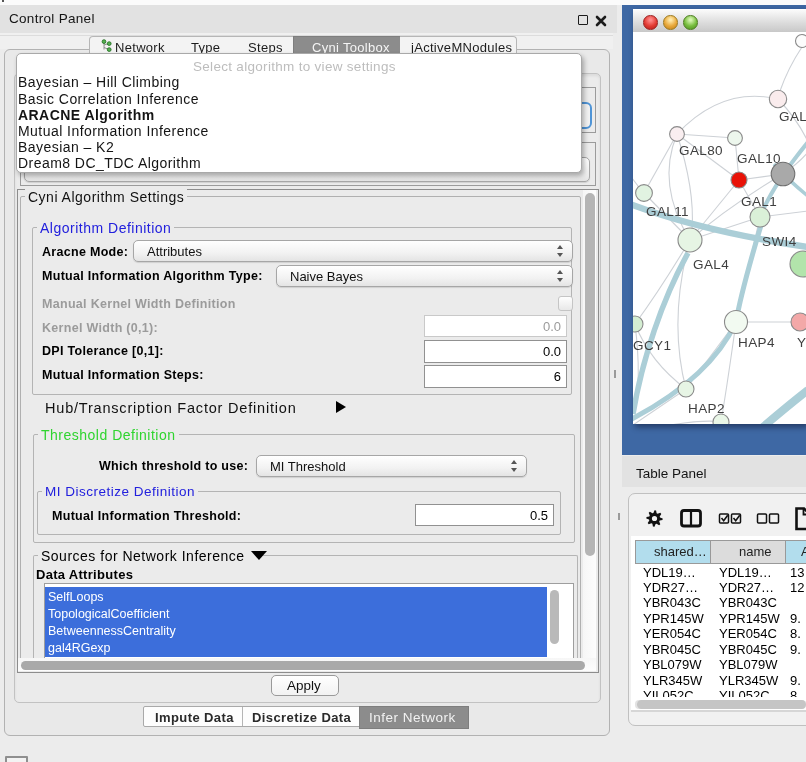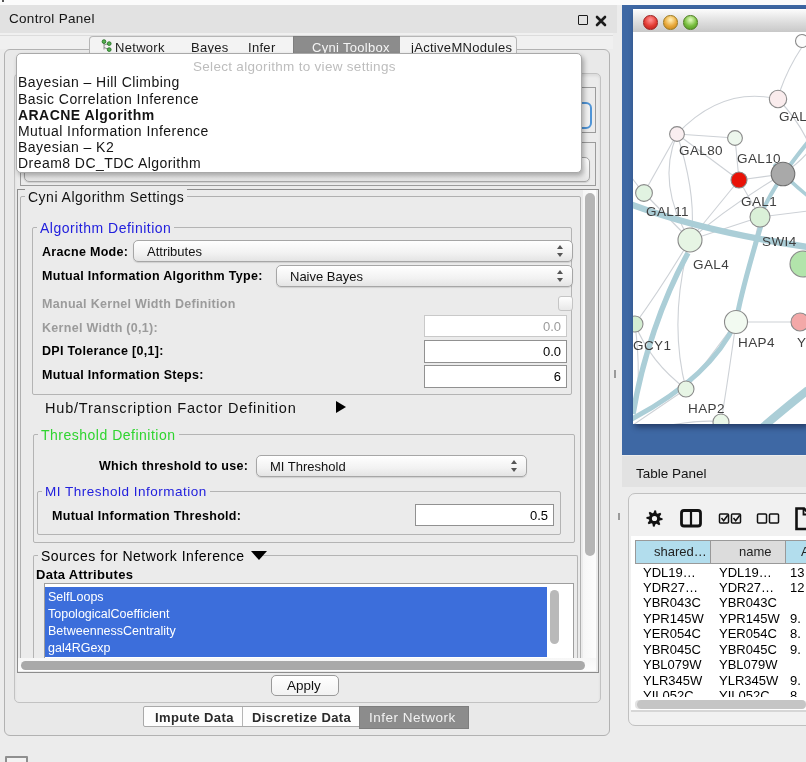--- a/index.html
+++ b/index.html
@@ -45,22 +45,22 @@
   <div class="abs" style="left:145px;top:0;width:59px;height:19px;background:#f3f3f3;border:1px solid #b6b6b6;border-left:none;border-bottom:none;"></div>
   <div class="abs" style="left:204px;top:0;width:107px;height:20px;background:#8c8c8c;border:1px solid #7e7e7e;border-bottom:none;"></div>
   <div class="abs" style="left:311px;top:0;width:116px;height:19px;background:#f3f3f3;border:1px solid #b6b6b6;border-left:none;border-bottom:none;border-radius:0 4px 0 0;"></div>
   <svg class="abs" style="left:12px;top:3px;" width="11" height="13" viewBox="0 0 11 13">
     <path d="M3 3 L3 10.5 M3 6 L8 4.5 M3 8.5 L8 10.5" stroke="#888" stroke-width="0.9" fill="none"></path>
     <circle cx="3" cy="2.6" r="1.9" fill="#55b04f" stroke="#1f6b1f" stroke-width="0.8"></circle>
     <circle cx="8.2" cy="4.6" r="1.9" fill="#55b04f" stroke="#1f6b1f" stroke-width="0.8"></circle>
     <circle cx="8.2" cy="10.6" r="1.9" fill="#55b04f" stroke="#1f6b1f" stroke-width="0.8"></circle>
   </svg>
   <div class="abs" style="left:26px;top:4px;">Network</div>
-  <div class="abs" style="left:102px;top:4px;">Bayes</div>
-  <div class="abs" style="left:159px;top:4px;">Infer</div>
+  <div class="abs" style="left:102px;top:4px;">Type</div>
+  <div class="abs" style="left:159px;top:4px;">Steps</div>
   <div class="abs" style="left:223px;top:4px;color:#f5f5f5;">Cyni Toolbox</div>
   <div class="abs" style="left:322px;top:4px;">jActiveMNodules</div>
 </div>
 
 <div class="abs" style="left:14px;top:73px;width:585px;height:628px;background:#ebebeb;border:1px solid #c2c2c2;border-radius:5px;box-shadow:inset 0 2px 3px rgba(0,0,0,0.07);"></div>
 
 <div class="abs" style="left:20px;top:87px;width:574px;height:44px;border:1px solid #9b9b9b;background:#ebebeb;"></div>
 <div class="abs" style="left:300px;top:102px;width:288px;height:23px;border-radius:6px;border:2.5px solid #4f94d6;background:#f2f2f2;"></div>
 
 <div class="abs" style="left:20px;top:142px;width:574px;height:42px;border:1px solid #9b9b9b;background:#ebebeb;"></div>
@@ -107,21 +107,21 @@
 
   <div class="tb" style="left:33px;top:434px;width:540px;height:107px;">
     <span style="font-size:14px;color:#2fd42f;">Threshold Definition</span>
   </div>
   <div class="lbl" style="left:99px;top:459px;">Which threshold to use:</div>
   <div class="combo" style="left:256px;top:455px;width:269px;height:20px;">
     <div class="ct">MI Threshold</div>
       <div class="spin"></div>
   </div>
   <div class="tb" style="left:37px;top:491px;width:522px;height:42px;">
-    <span style="font-size:13.5px;color:#2220dd;">MI Threshold Information</span>
+    <span style="font-size:13.5px;color:#2220dd;">MI Discretize Definition</span>
   </div>
   <div class="lbl" style="left:52px;top:509px;">Mutual Information Threshold:</div>
   <div class="fld" style="left:415px;top:504px;width:137px;height:20px;">
       <span>0.5</span>
     </div>
 
   <div class="tb" style="left:33px;top:555px;width:543px;height:112px;border-bottom:none;border-radius:2px 2px 0 0;">
     <span>Sources for Network Inference &nbsp;</span>
   </div>
   <div class="abs" style="left:251px;top:551px;width:0;height:0;border-left:8px solid transparent;border-right:8px solid transparent;border-top:9.5px solid #000;"></div>

